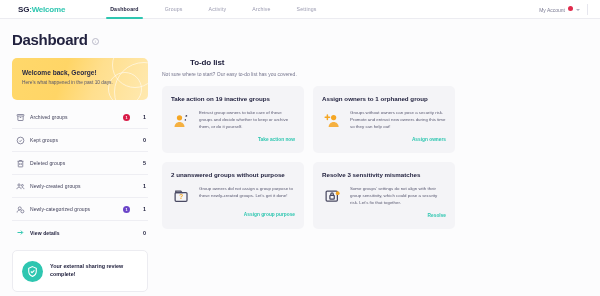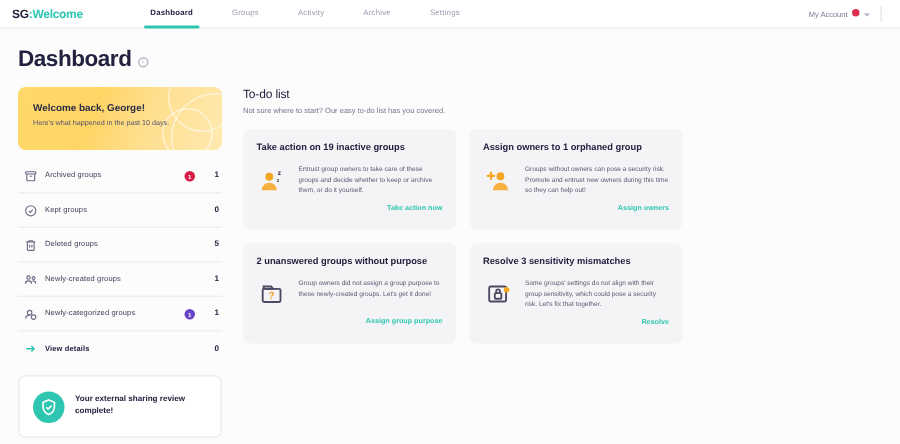--- a/index.html
+++ b/index.html
@@ -8,21 +8,21 @@
     font-family: "Liberation Sans", sans-serif;
     background: #ffffff;
     overflow: hidden;
     -webkit-font-smoothing: antialiased;
   }
   .page { width: 600px; height: 296px; position: relative; background: #fcfcfd; }
 
   
   .topbar {
     height: 19px; background: #ffffff; border-bottom: 1px solid #ececf1;
-    display: flex; align-items: center; padding: 0 8px; position: relative;
+    display: flex; align-items: center; padding: 0 18px; position: relative;
   }
   .logo { font-size: 8px; font-weight: bold; letter-spacing: -0.2px; display: flex; align-items: baseline; }
   .logo-sg { color: #22223f; }
   .logo-colon { color: #2ec6b0; }
   .logo-name { color: #2ec6b0; }
   .nav { display: flex; align-items: center; margin-left: 32px; height: 19px; }
   .nav-item {
     font-size: 5.2px; color: #9a9ab0; padding: 0 13px; height: 19px;
     display: flex; align-items: center; position: relative; cursor: pointer;
     letter-spacing: 0.15px;
@@ -97,21 +97,21 @@
     margin-top: 6px; background: #fff; border: 1px solid #ececf1; border-radius: 5px;
     height: 42px; display: flex; align-items: center; padding: 0 9px; gap: 7px;
   }
   .review-icon {
     width: 21px; height: 21px; border-radius: 50%; background: #2ec6b0; flex: none;
     display: flex; align-items: center; justify-content: center;
   }
   .review-text { font-size: 5.4px; font-weight: bold; color: #22223f; line-height: 1.45; }
 
   
-  .todo-title { font-size: 8px; font-weight: normal; color: #22223f; letter-spacing: -0.1px; }
+  .todo-title { font-size: 8px; font-weight: bold; color: #22223f; letter-spacing: -0.1px; margin-left: 28px; }
   .todo-sub { font-size: 5px; color: #74748c; margin-top: 4px; }
   .todo-grid { display: flex; gap: 9px; margin-top: 9px; flex-wrap: wrap; }
   .task-card {
     width: 142px; background: #f4f4f7; border-radius: 5px; padding: 9px 9px 7px 9px;
     position: relative; min-height: 67px; cursor: pointer;
   }
   .task-title { font-size: 6.2px; font-weight: bold; color: #22223f; line-height: 1.35; }
   .task-body-row { display: flex; gap: 6px; margin-top: 7px; }
   .task-icon { width: 22px; flex: none; display: flex; align-items: flex-start; justify-content: center; }
   .task-text { font-size: 4.4px; color: #5a5a72; line-height: 1.55; }

